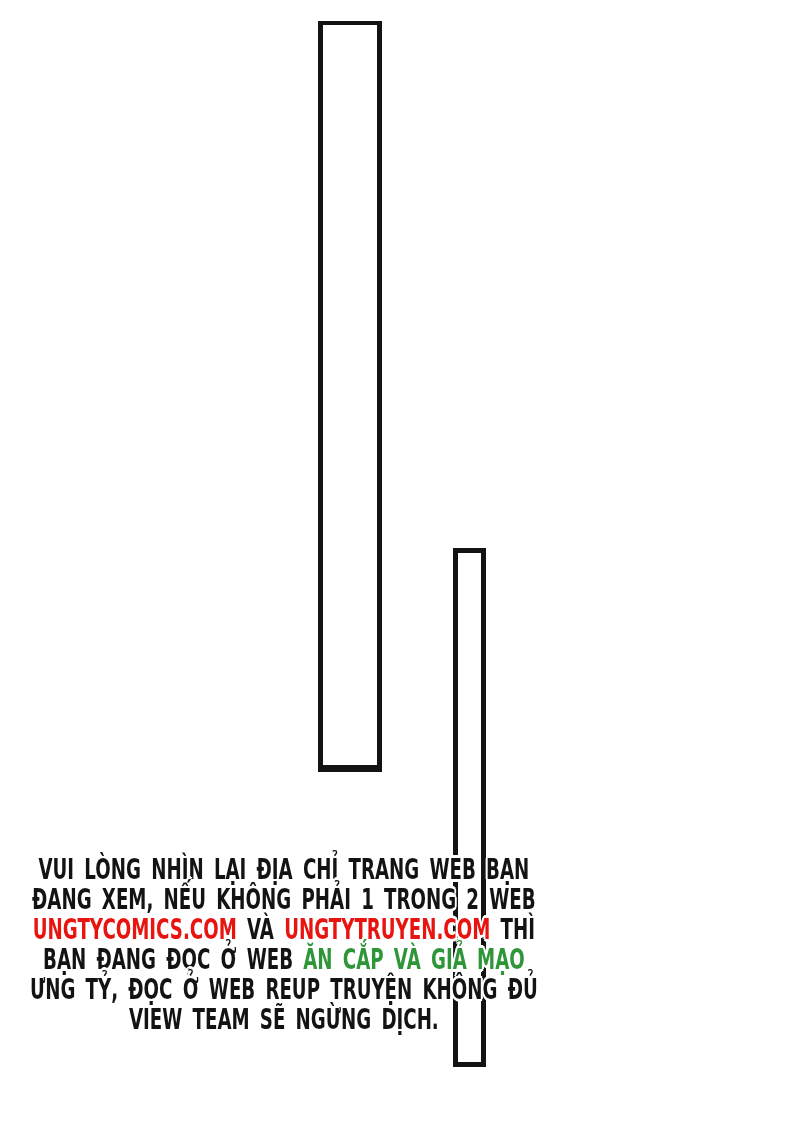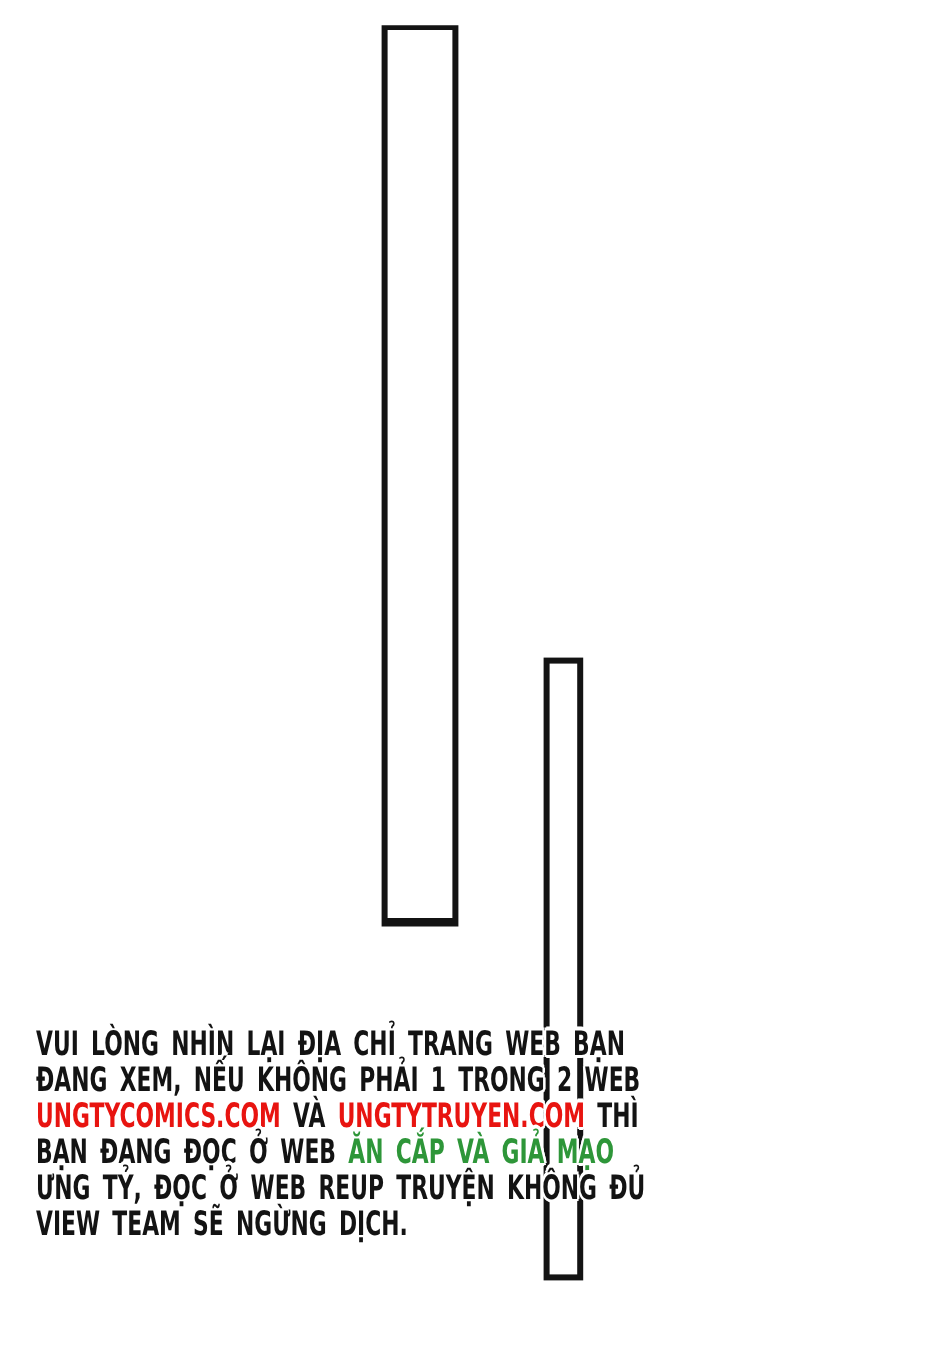--- a/index.html
+++ b/index.html
@@ -7,20 +7,21 @@
     padding: 0;
     background: #ffffff;
   }
   .page {
     position: relative;
     width: 792px;
     height: 1133px;
     background: #ffffff;
     overflow: hidden;
     font-family: "DejaVu Sans", "Liberation Sans", sans-serif;
+    text-align: center;
   }
   .panel-rect {
     position: absolute;
     background: #ffffff;
     border-style: solid;
     border-color: #131313;
     z-index: 1;
     box-sizing: border-box;
   }
   .rect-tall {

